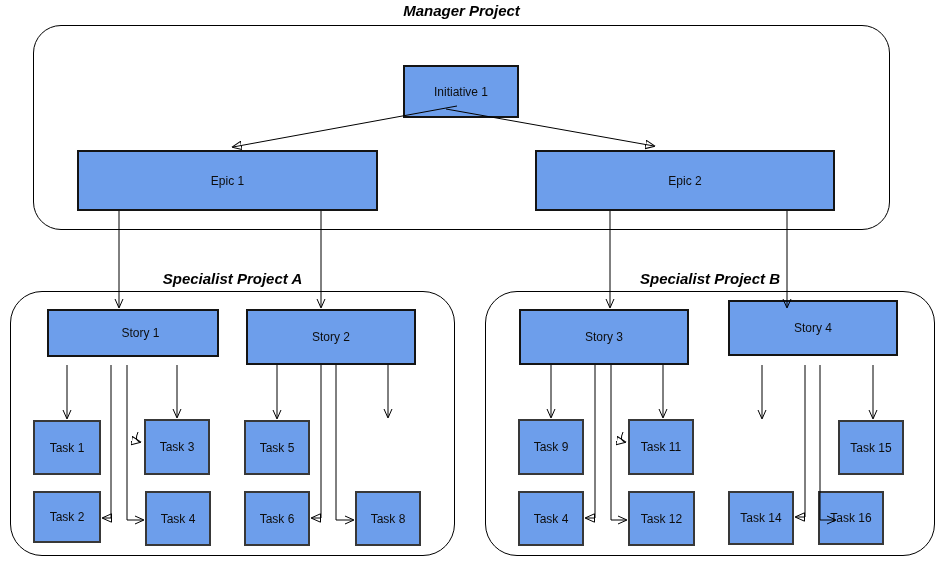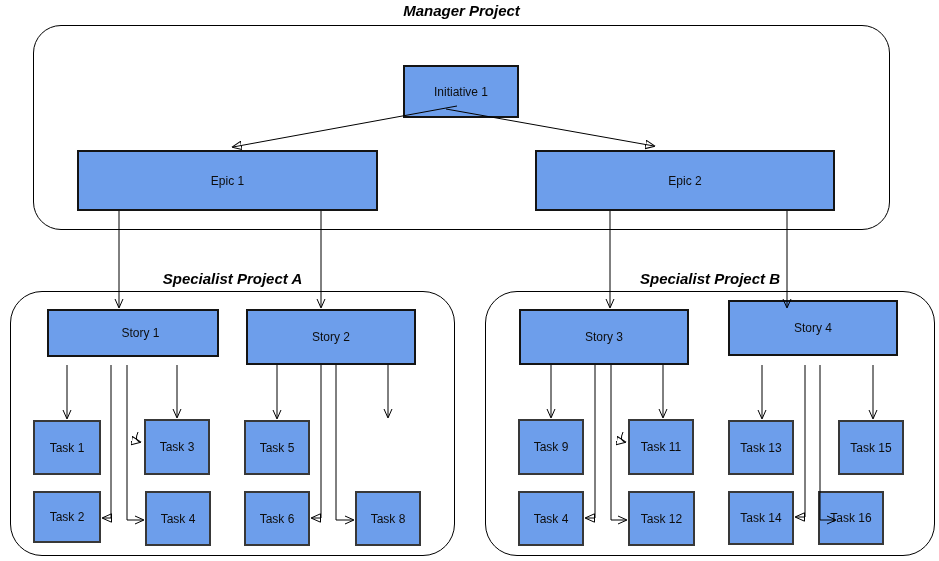--- a/index.html
+++ b/index.html
@@ -103,21 +103,20 @@
   <div class="node task n-task2">Task 2</div>
   <div class="node task n-task3">Task 3</div>
   <div class="node task n-task4">Task 4</div>
   <div class="node task n-task5">Task 5</div>
   <div class="node task n-task6">Task 6</div>
   <div class="node task n-task8">Task 8</div>
   <div class="node task n-task9">Task 9</div>
   <div class="node task n-task10">Task 4</div>
   <div class="node task n-task11">Task 11</div>
   <div class="node task n-task12">Task 12</div>
-  <div class="node task n-task13">Task 13</div>
   <div class="node task n-task14">Task 14</div>
   <div class="node task n-task15">Task 15</div>
   <div class="node task n-task16">Task 16</div>
 
   <svg class="edges-layer" viewBox="0 0 939 561" xmlns="http://www.w3.org/2000/svg">
     <defs>
       <marker id="arr" viewBox="0 0 10 10" refX="8.5" refY="5" markerWidth="10" markerHeight="10" orient="auto-start-reverse">
         <path d="M0,0.8 L9.5,5 L0,9.2 z" fill="#000000" stroke="none"></path>
       </marker>
     </defs>

